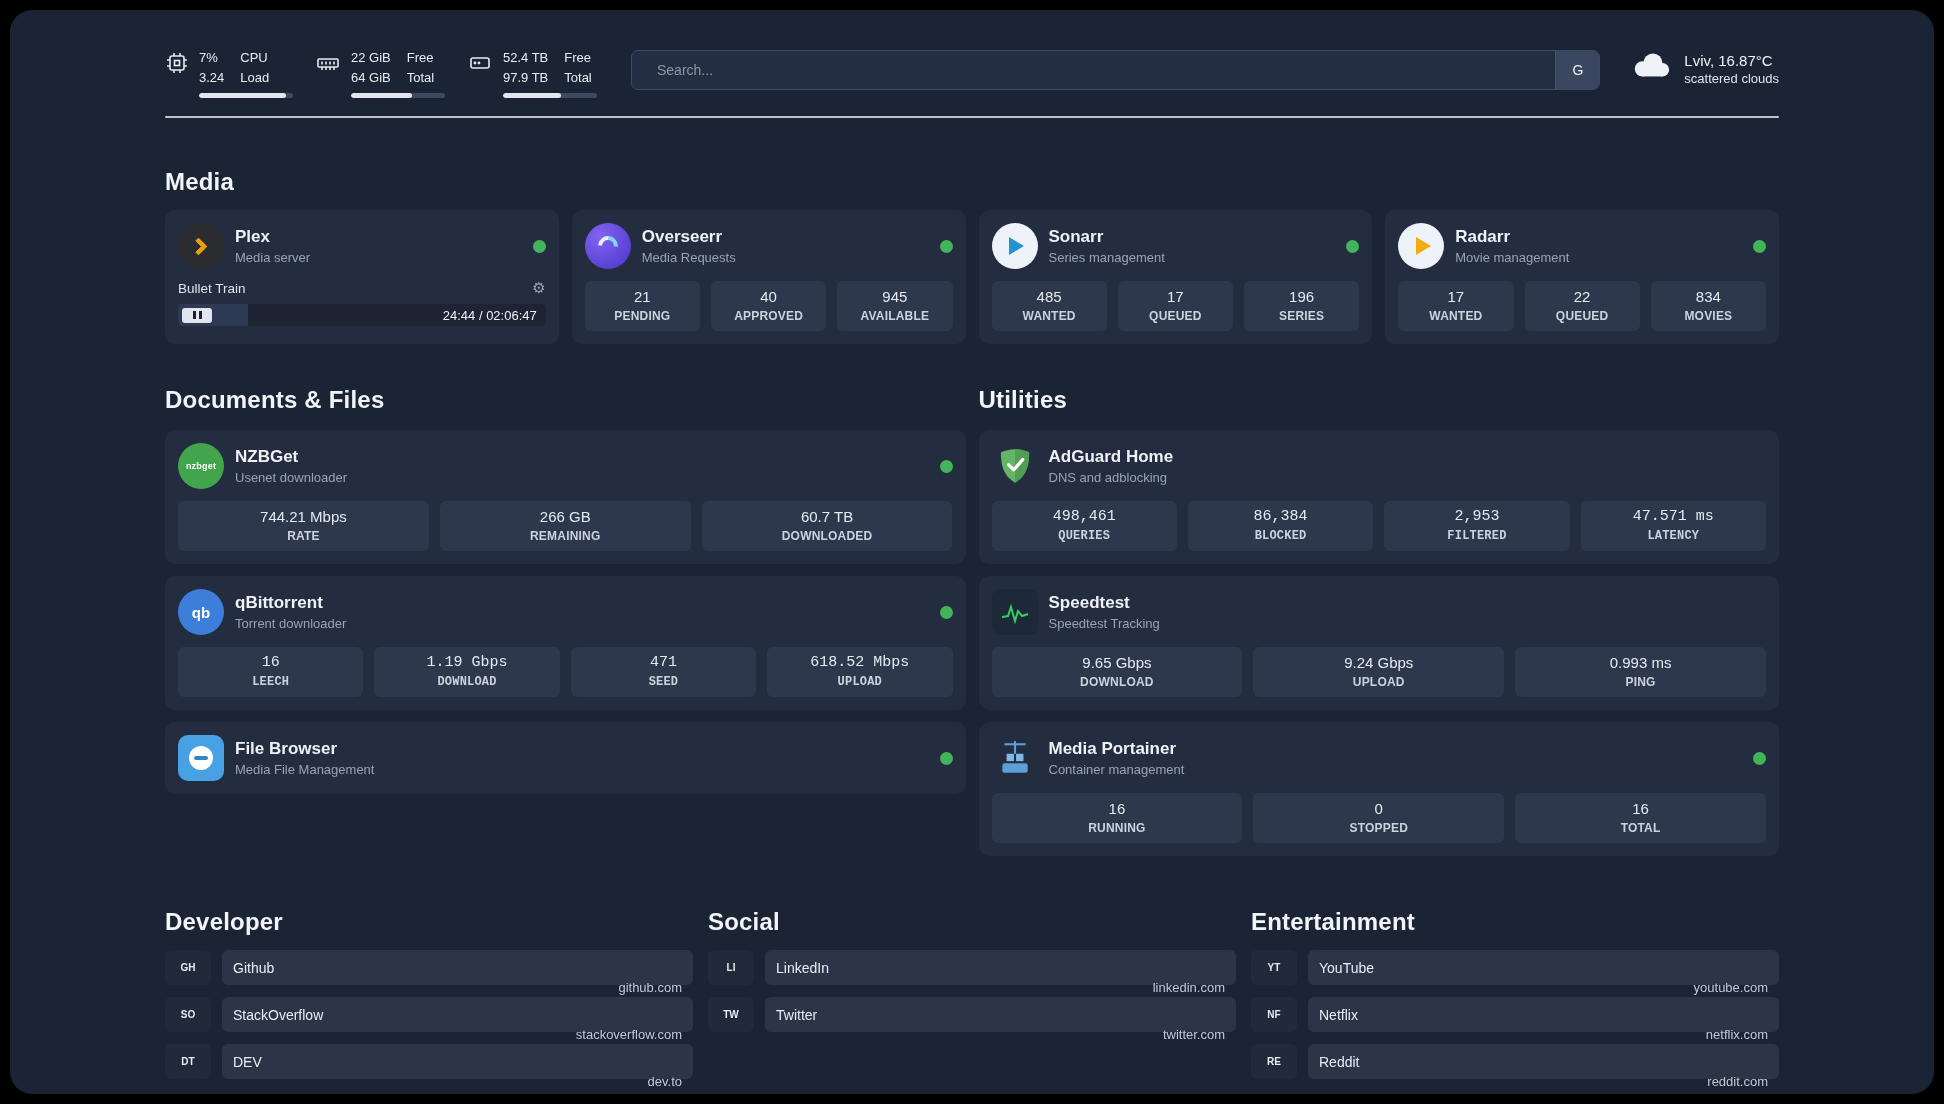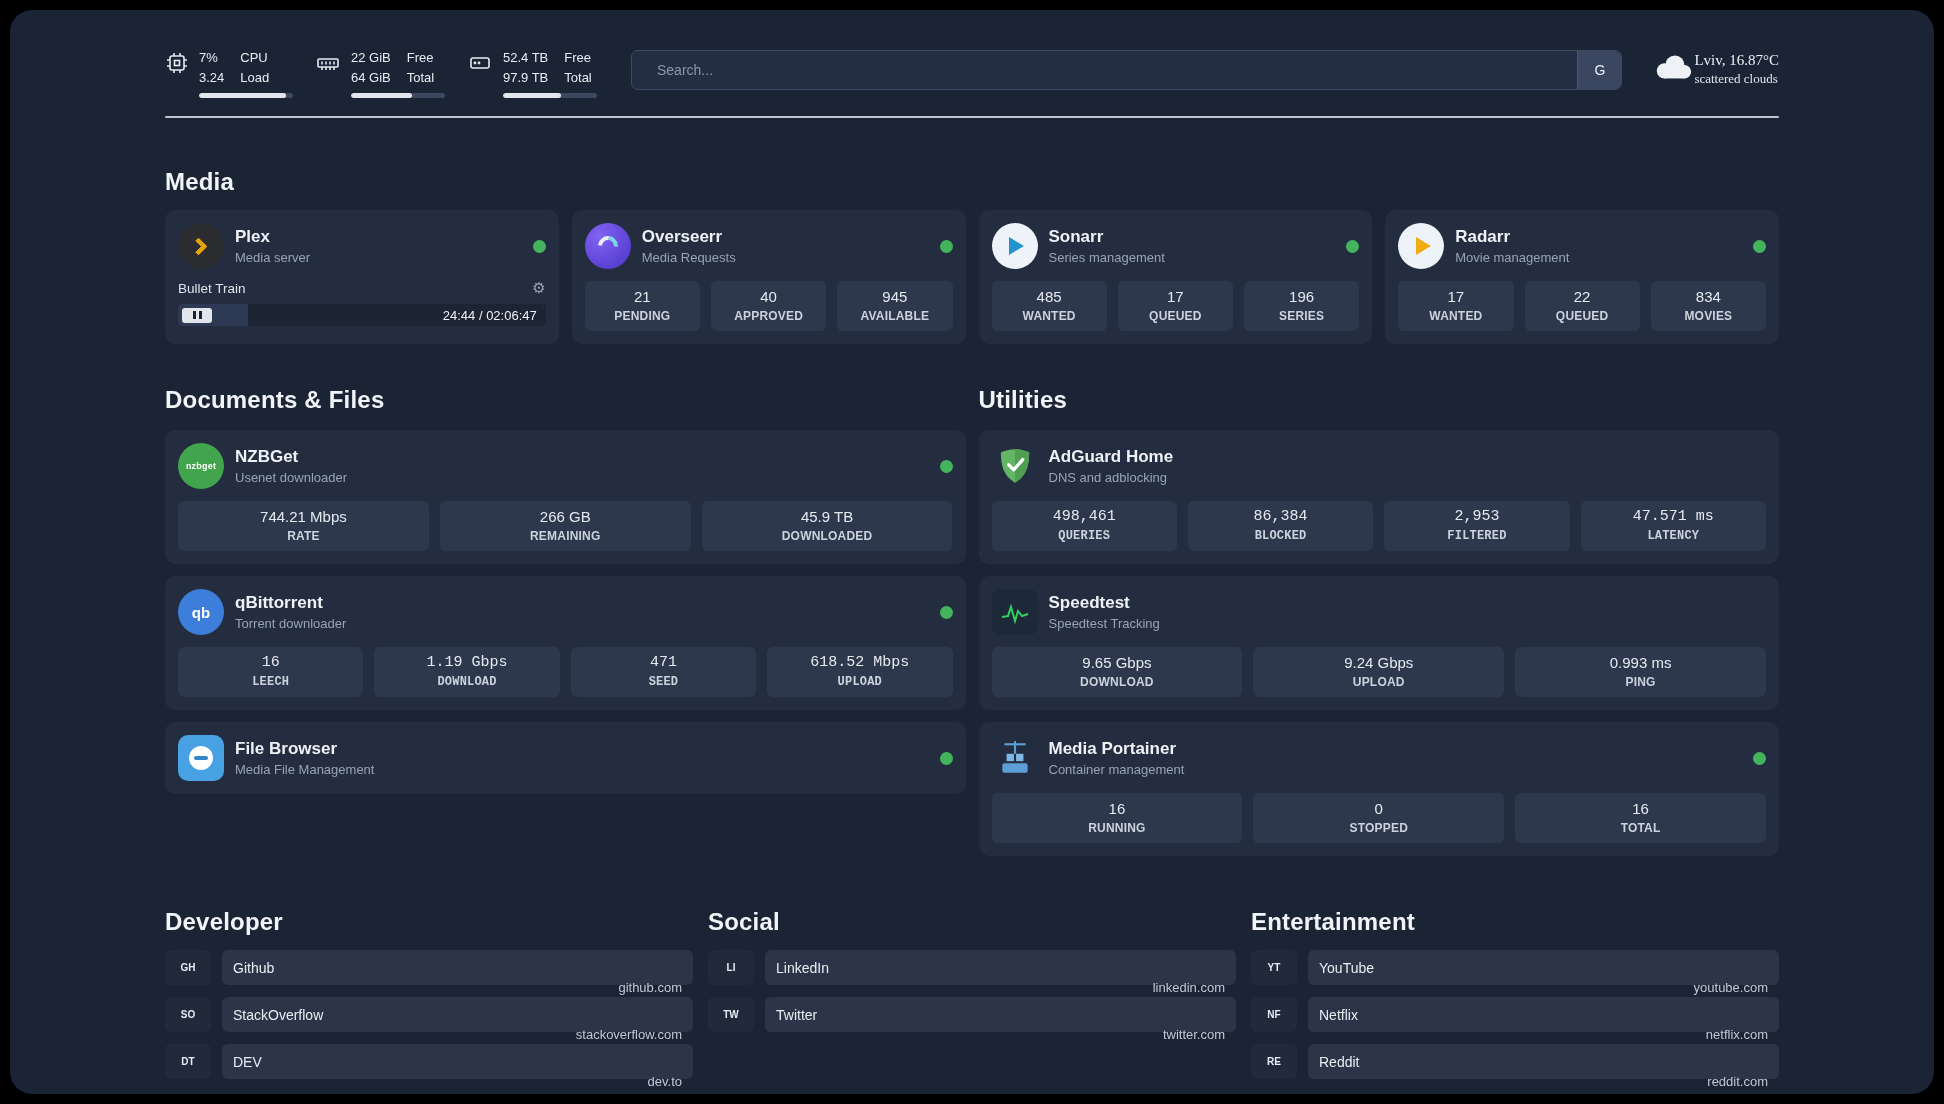--- a/index.html
+++ b/index.html
@@ -15,21 +15,21 @@
   .hrows { display:flex; gap:16px; }
   .hcol span { display:block; font-size:13px; line-height:1.5; color:#e9edf3; }
   .hbar { height:5px; background:#3e4960; border-radius:3px; margin-top:6px; overflow:hidden; }
   .hbar i { display:block; height:100%; background:#e2e6ec; border-radius:3px; }
 
   .searchbox { flex:1; display:flex; height:40px; background:#242e42; border:1px solid #3e4a61; border-radius:7px; overflow:hidden; margin:2px 30px 0 12px;padding-left:9px; }
   .searchbox input { flex:1; background:transparent; border:0; outline:none; color:#dfe4ec; padding:0 16px; font-size:14px; font-family:"Liberation Sans", sans-serif; }
   .searchbox input::placeholder { color:#8d97a9; }
   .gbtn { width:44px; background:#3b4660; border:0; border-left:1px solid #495672; color:#e9edf4; font-size:14px; display:flex; align-items:center; justify-content:center; cursor:pointer; }
 
-  .weather { display:flex; align-items:center; padding-top:2px;font-family:Liberation Serif, serif; }
+  .weather { display:flex; align-items:flex-start; gap:12px; padding-top:2px; }
   .weather .loc { font-size:15px; color:#eef1f6; line-height:1.4; }
   .weather .cond { font-size:13px; color:#dfe4ec; }
 
   .divider { height:2px; background:#d6dbe1; opacity:.88; border-radius:1px; margin-top:18px; }
 
   
   .sec-title { font-size:24px; font-weight:600; color:#f1f4f8; letter-spacing:.2px; }
   .media-section { margin-top:50px; }
   .media-grid { display:grid; grid-template-columns:repeat(4,1fr); gap:13px; margin-top:14px; }
   .two-col { display:grid; grid-template-columns:1fr 1fr; gap:13px; margin-top:42px; align-items:start; }
@@ -326,21 +326,21 @@
           <div class="stat-grid cols-3">
             <div class="stat">
                 <div class="v">744.21 Mbps</div>
                 <div class="l">RATE</div>
               </div>
             <div class="stat">
                 <div class="v">266 GB</div>
                 <div class="l">REMAINING</div>
               </div>
             <div class="stat">
-                <div class="v">45.9 TB</div>
+                <div class="v">60.7 TB</div>
                 <div class="l">DOWNLOADED</div>
               </div>
           </div>
         </div>
 
         <div class="card">
           <div class="app-head">
             <span class="app-icon qbittorrent">
                 <span>qb</span>
               </span>

